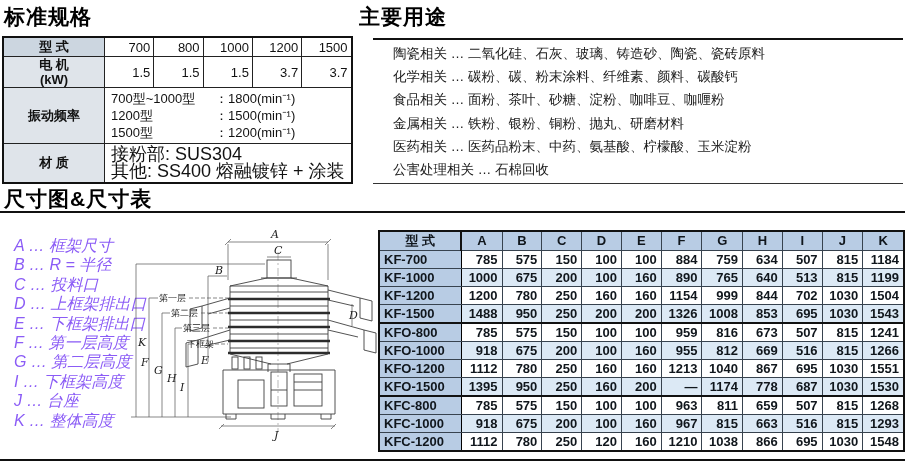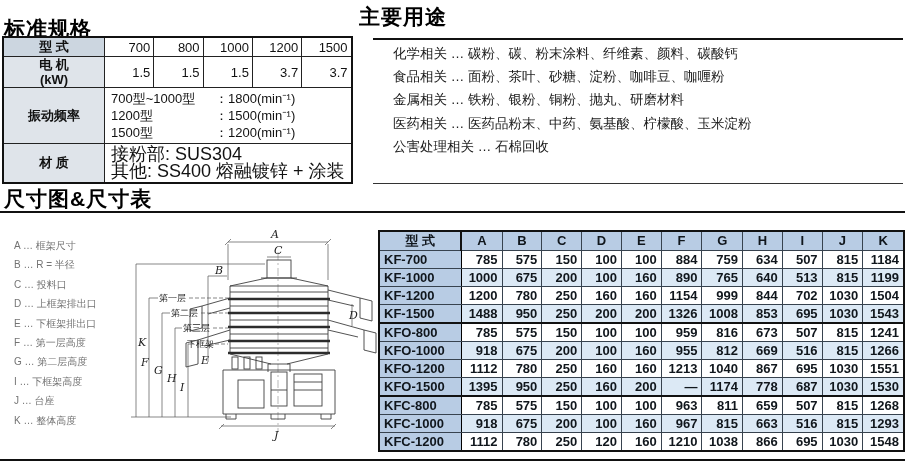--- a/index.html
+++ b/index.html
@@ -20,21 +20,21 @@
   .freq-line{display:flex;font-size:13px;line-height:17px;white-space:nowrap;}
   .freq-models{width:104px;display:inline-block;}
   .mat-line{font-size:18px;line-height:17px;white-space:nowrap;}
 
   
   .apps-list{position:absolute;left:393px;top:42px;margin:0;padding:0;list-style:none;}
   .apps-list li{font-size:13.5px;line-height:23.2px;white-space:nowrap;color:#1a1a1a;}
 
   
   .legend-list{position:absolute;left:14px;top:236px;margin:0;padding:0;list-style:none;}
-  .legend-list li{font-size:10px;line-height:19.4px;white-space:nowrap;color:#737373;}
+  .legend-list li{font-size:16px;line-height:19.4px;white-space:nowrap;color:#8b5cf6;font-style:italic;}
 
   
   .dim-table{position:absolute;left:378px;top:230px;table-layout:fixed;border:2px solid #111;}
   .dim-table th,.dim-table td{border:1px solid #37424e;font-size:13px;font-weight:bold;
        height:17px;line-height:16px;padding:0 4px;white-space:nowrap;color:#10161c;}
   .dim-table th{background:#b8cce4;text-align:center;height:18px;}
   .dim-table td.model{background:#b8cce4;text-align:left;width:74px;border-right:1px solid #000000;}
   .dim-table th.model{border-right:2px solid #111;width:74px;}
   .dim-table td.num{text-align:right;width:32px;background:#fff;}
   .dim-table tr.alt td.num{background:#dce9f5;}
@@ -48,21 +48,21 @@
   .drawing .dash{stroke:#555;stroke-width:.7;fill:none;stroke-dasharray:4 2;}
   .drawing .ctr{stroke:#888;stroke-width:.6;fill:none;stroke-dasharray:8 3 2 3;}
   .dimlbl{font-family:"DejaVu Serif",serif;font-style:italic;font-size:11px;fill:#222;}
   .cjklbl{font-family:"Liberation Sans",sans-serif;font-size:9px;fill:#222;}
 </style>
 </head>
 <body>
 
 <div class="page">
 
-  <h2 class="sec-title" style="left:4px;top:15px;">标准规格</h2>
+  <h2 class="sec-title" style="left:4px;top:3px;">标准规格</h2>
 
   <table class="spec-table">
     <tbody>
       <tr id="spec-header-row">
         <th class="hdr lbl" style="background:#ccd6e0;">型  式</th>
       <th class="hdr val">700</th>
           <th class="hdr val">800</th>
           <th class="hdr val">1000</th>
           <th class="hdr val">1200</th>
           <th class="hdr val">1500</th>
@@ -101,20 +101,21 @@
             <div class="mat-line">接粉部: SUS304</div>
             <div class="mat-line">其他: SS400 熔融镀锌 + 涂装</div>
           </td>
       </tr>
     </tbody>
   </table>
 
   <h2 class="sec-title" style="left:359px;top:3px;">主要用途</h2>
   <div class="rule" style="left:373px;top:38px;width:530px;height:2px;"></div>
   <ul class="apps-list" id="apps-list">
+      <li>陶瓷相关 … 二氧化硅、石灰、玻璃、铸造砂、陶瓷、瓷砖原料</li>
       <li>化学相关 … 碳粉、碳、粉末涂料、纤维素、颜料、碳酸钙</li>
       <li>食品相关 … 面粉、茶叶、砂糖、淀粉、咖啡豆、咖喱粉</li>
       <li>金属相关 … 铁粉、银粉、铜粉、抛丸、研磨材料</li>
       <li>医药相关 … 医药品粉末、中药、氨基酸、柠檬酸、玉米淀粉</li>
       <li>公害处理相关 … 石棉回收</li>
     </ul>
   <div class="rule" style="left:373px;top:183px;width:530px;height:1px;background:#333;"></div>
 
   <h2 class="sec-title" style="left:4px;top:185px;">尺寸图&amp;尺寸表</h2>
   <div class="rule" style="left:0;top:211px;width:905px;height:2px;"></div>

